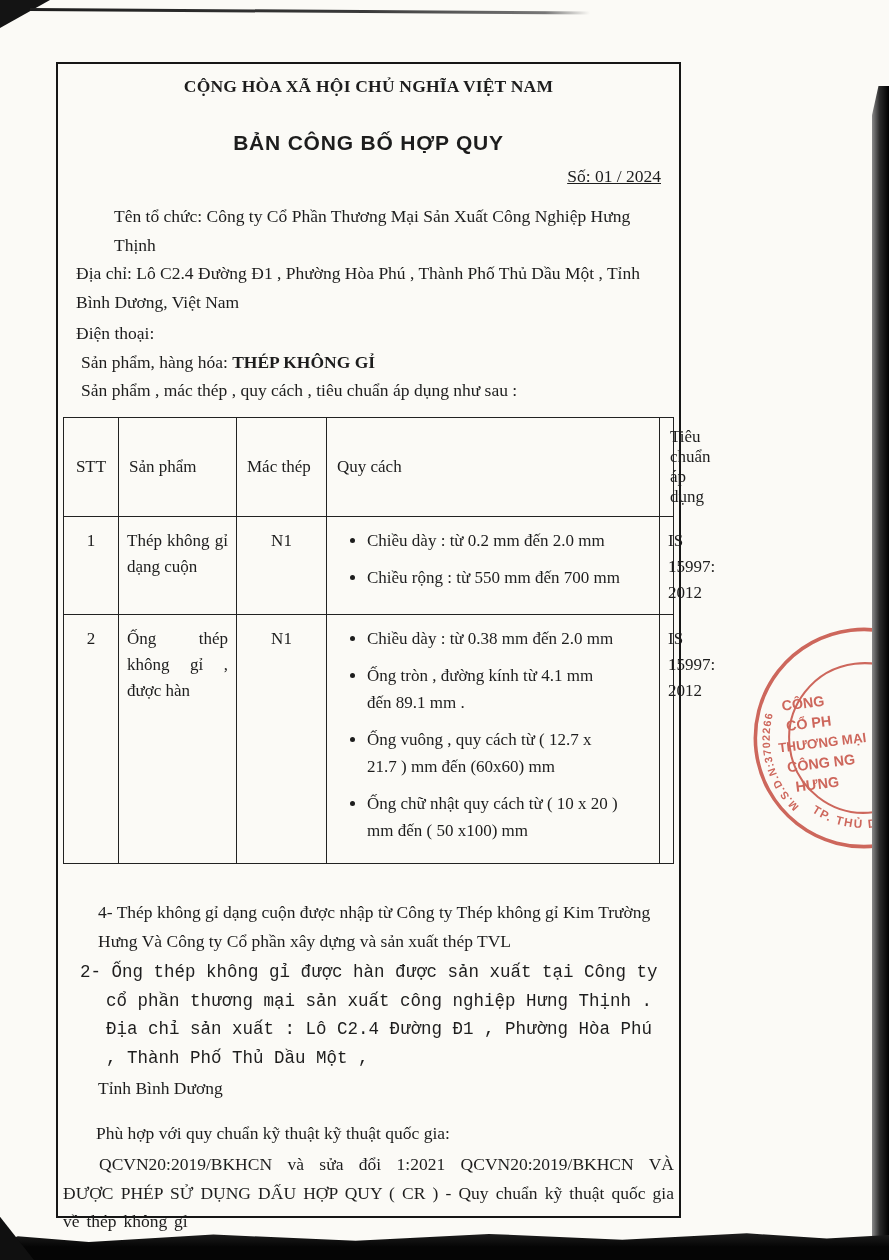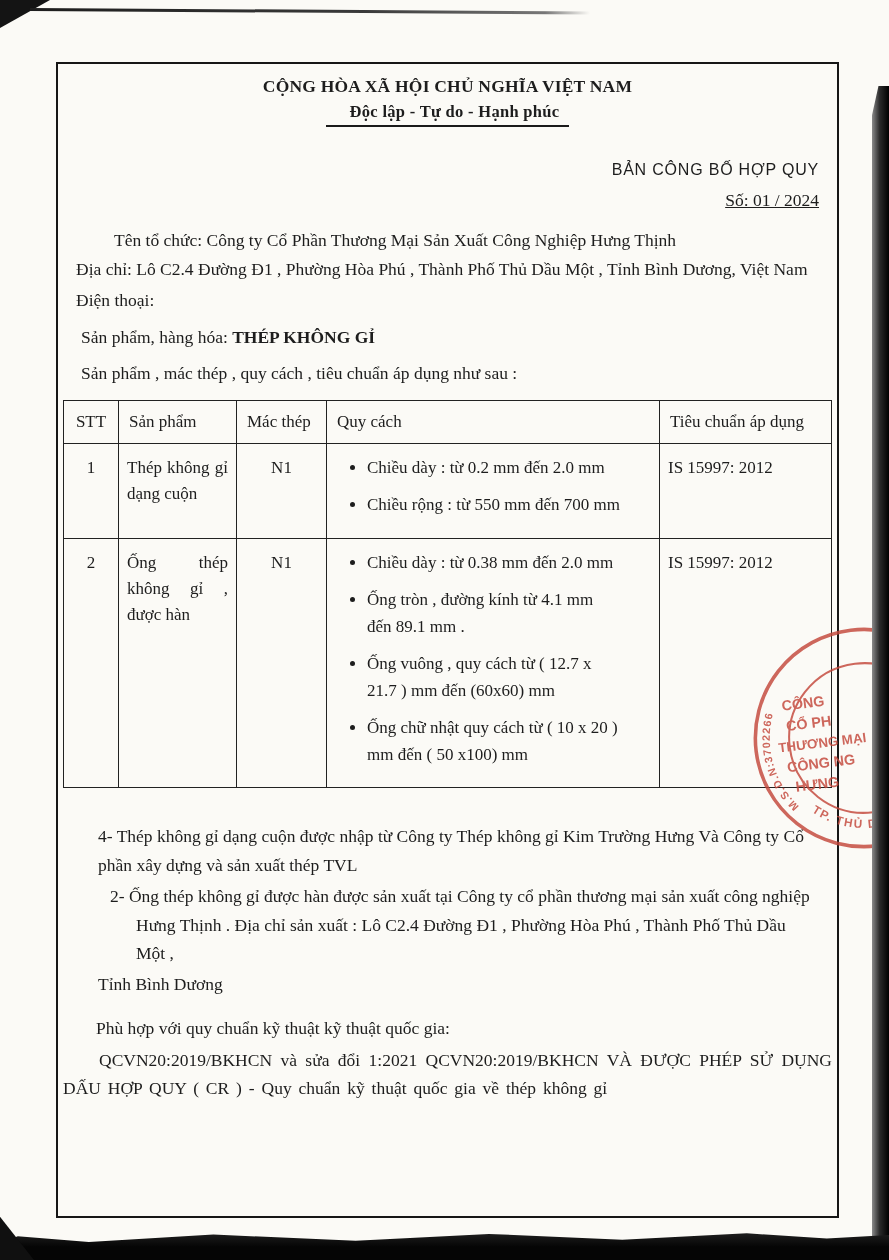--- a/index.html
+++ b/index.html
@@ -20,56 +20,56 @@
     clip-path:polygon(38% 0,100% 0,100% 100%,0 100%,0 2.5%); z-index:7; }
   .art-bottom { position:absolute; left:0; top:1231px; width:889px; height:29px;
     background:linear-gradient(#222,#050505 55%);
     clip-path:polygon(0 42%,2% 18%,10% 38%,24% 12%,40% 34%,55% 10%,70% 30%,84% 8%,93% 26%,100% 14%,100% 100%,0 100%);
     z-index:7; }
   .art-bottom-left { position:absolute; left:0; top:1212px; width:34px; height:48px;
     background:#101010; clip-path:polygon(0 10%,100% 100%,0 100%); z-index:7; }
 
   
   .frame {
-    position:absolute; left:56px; top:62px; width:783px; height:1156px;
+    position:absolute; left:56px; top:62px; width:625px; height:1156px;
     border:2px solid #161616; box-sizing:border-box; padding:12px 18px 0; z-index:2;
   }
 
   .nat-country { text-align:center; font-weight:bold; font-size:17.5px; letter-spacing:.2px; }
   .motto-wrap { text-align:center; margin-top:5px; }
   .motto { display:inline-block; font-weight:bold; font-size:16.5px;
     border-bottom:2.5px solid #1a1a1a; padding:0 10px 3px 24px; letter-spacing:.3px; }
 
-  .doc-title { text-align:right; font-family:"Liberation Sans", sans-serif;
-    font-weight:normal; font-size:16px; letter-spacing:.8px; margin-top:34px; }
+  .doc-title { text-align:center; font-family:"Liberation Sans", sans-serif;
+    font-weight:bold; font-size:21px; letter-spacing:.8px; margin-top:34px; }
   .doc-number { text-align:right; font-size:17.5px; margin-top:11px;text-decoration:underline; }
 
   .para { font-size:17.5px; line-height:28.5px; margin:0; }
   .p-org { margin-top:15px;margin-left:38px; }
   .p-phone { margin-top:3px; }
-  .p-indent { padding-left:5px;margin-top:8px; }
+  .p-indent { padding-left:5px; }
   .bold { font-weight:bold; }
 
   
   table.spec { border-collapse:collapse; table-layout:fixed; font-size:17px;
     margin-top:12px; margin-left:-13px; width:calc(100% + 26px); }
   table.spec th, table.spec td { border:1.6px solid #222; }
   table.spec th { font-weight:normal; text-align:left; vertical-align:middle;
     padding:9px 10px; height:24px; font-size:17px; }
   table.spec th.c, table.spec td.c { text-align:center; }
   table.spec td { vertical-align:top; padding:11px 8px 8px; line-height:26px; }
   td.prod { text-align:justify; padding-left:12px; padding-right:12px; }
   ul.specs { margin:0; padding-left:32px; }
   ul.specs li { margin-bottom:11px; line-height:26.5px; max-width:255px; }
   td.std { padding-left:10px; }
 
   
   .notes { margin-top:34px; font-size:17.5px; line-height:29px; }
   .note1 { margin-left:22px; }
-  .note2 { margin-left:34px; padding-left:26px; text-indent:-26px; margin-top:3px; }
+  .note2 { margin-left:4px; padding-left:26px; text-indent:-26px; margin-top:3px;font-family:Liberation Mono, monospace; }
   .province { margin-left:22px; margin-top:2px; }
   .conformity { margin-left:20px; margin-top:16px; }
   .regulation { margin:3px -13px 0; text-align:justify; text-indent:36px; word-spacing:2.5px; }
 
   
   .stamp { position:absolute; left:741px; top:615px; width:246px; height:246px;
     z-index:4; opacity:.82; transform:rotate(-7deg); }
 </style>
 </head>
 <body>
@@ -100,23 +100,20 @@
       <text x="46" y="104" font-size="14">CỔ PH</text>
       <text x="36" y="124" font-size="13">THƯƠNG MẠI</text>
       <text x="42" y="144" font-size="14">CÔNG NG</text>
       <text x="48" y="164" font-size="14">HƯNG</text>
     </g>
   </svg>
 
   <div class="frame">
 
     <div class="nat-country">CỘNG HÒA XÃ HỘI CHỦ NGHĨA VIỆT NAM</div>
-    <div class="motto-wrap">
-      <span class="motto">Độc lập - Tự do - Hạnh phúc</span>
-    </div>
 
     <div class="doc-title">BẢN CÔNG BỐ HỢP QUY</div>
     <div class="doc-number">Số: 01 / 2024</div>
 
     <p class="para p-org">Tên tổ chức: Công ty Cổ Phần Thương Mại Sản Xuất Công Nghiệp Hưng Thịnh</p>
     <p class="para">Địa chỉ: Lô C2.4 Đường Đ1 , Phường Hòa Phú , Thành Phố Thủ Dầu Một , Tỉnh Bình Dương, Việt Nam</p>
     <p class="para p-phone">Điện thoại:</p>
     <p class="para p-indent"><span>Sản phẩm, hàng hóa: </span><span class="bold">THÉP KHÔNG GỈ</span></p>
     <p class="para p-indent">Sản phẩm , mác thép , quy cách , tiêu chuẩn áp dụng như sau :</p>
 

